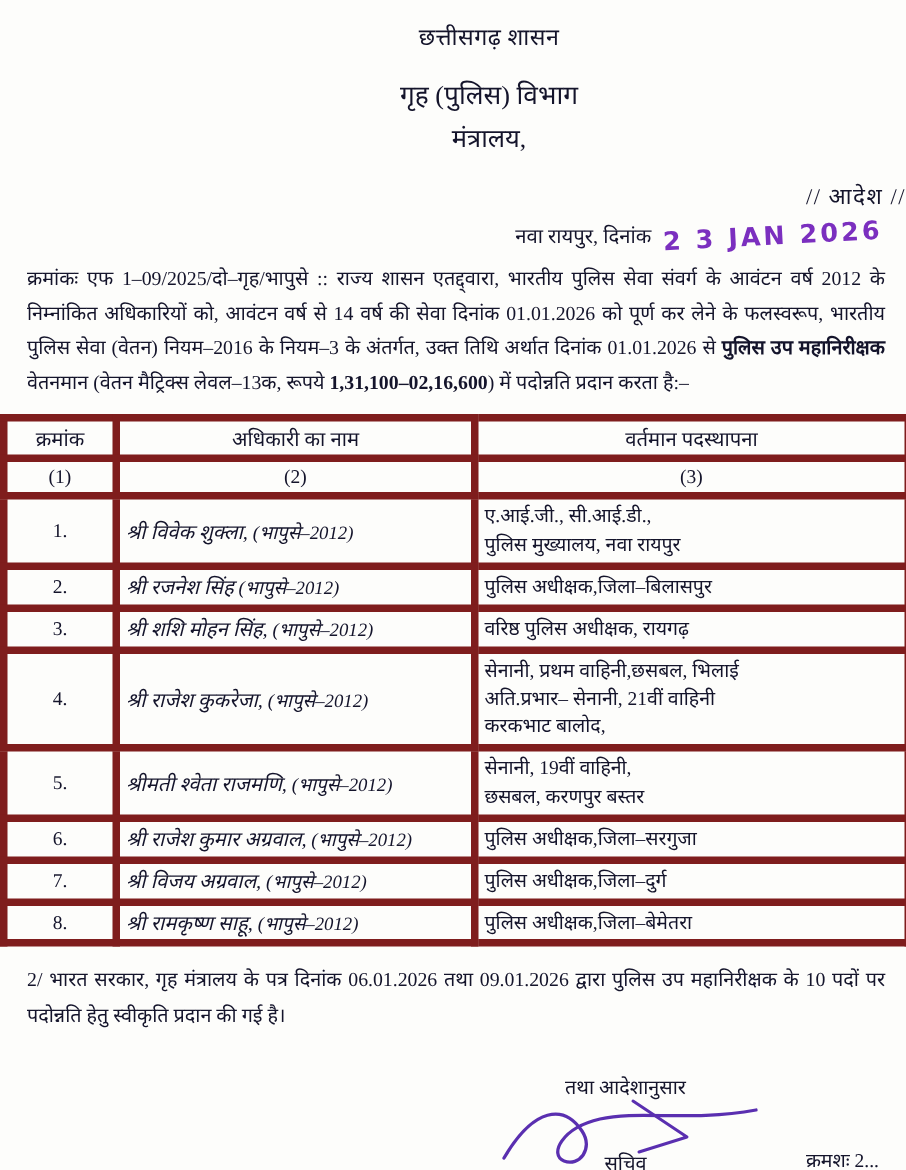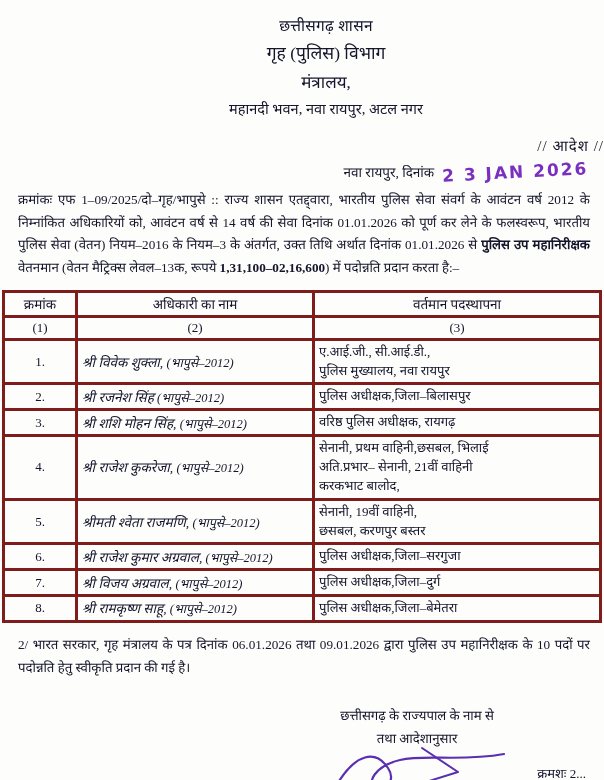--- a/index.html
+++ b/index.html
@@ -29,21 +29,21 @@
   }
   .header div {
     line-height: 1.55;
   }
   .h-line1 {
     font-size: 15.5px;
     letter-spacing: 0.3px;
   }
   .h-line2 {
     font-size: 17.5px;
-    margin-top: 2px;
+    margin-top: 12px;
   }
   .h-line3 {
     font-size: 17px;
     margin-top: 3px;
   }
   .h-line4 {
     font-size: 14.5px;
     margin-top: 2px;
   }
   .order-line {
@@ -84,21 +84,21 @@
   .body-para .bold {
     font-weight: bold;
   }
   table.main {
     border-collapse: collapse;
     width: 564px;
     margin: 10px auto 0 auto;
     table-layout: fixed;
   }
   table.main th, table.main td {
-    border: 3px solid #7f1d1d;
+    border: 5px solid #7f1d1d;
     padding: 2px 4px;
     font-size: 13px;
     vertical-align: middle;
   }
   table.main th {
     text-align: center;
     font-weight: normal;
     font-size: 13.5px;
   }
   .col-sn { width: 62px; text-align: center; }
@@ -167,21 +167,20 @@
 </style>
 </head>
 <body>
 
 <div class="page">
 
   <div class="header">
     <div class="h-line1">छत्तीसगढ़ शासन</div>
     <div class="h-line2">गृह (पुलिस) विभाग</div>
     <div class="h-line3">मंत्रालय,</div>
-    <div class="h-line4">महानदी भवन, नवा रायपुर, अटल नगर</div>
   </div>
 
   <div class="order-line">// आदेश //</div>
 
   <div class="place-date-row">
     <span class="place-date">नवा रायपुर, दिनांक</span>
     <span class="handwritten-date">2 3 JAN 2026</span>
   </div>
 
   <div class="body-para">
@@ -264,21 +263,20 @@
         </tr>
       </tbody>
   </table>
 
   <div class="para2">
     <span>2/</span>
     <span>भारत सरकार, गृह मंत्रालय के पत्र दिनांक 06.01.2026 तथा 09.01.2026 द्वारा पुलिस उप महानिरीक्षक के 10 पदों पर पदोन्नति हेतु स्वीकृति प्रदान की गई है।</span>
   </div>
 
   <div class="sign-block">
-    <div>छत्तीसगढ़ के राज्यपाल के नाम से</div>
     <div>तथा आदेशानुसार</div>
   </div>
 
   <div class="sig-area">
     <svg class="scribble" viewBox="0 0 180 54">
       <path d="M6 40 C 26 6, 46 4, 58 22 C 66 34, 56 46, 46 42 C 36 38, 44 20, 70 14 C 96 8, 130 16, 174 8" fill="none" stroke="#5a2fb0" stroke-width="2.2" stroke-linecap="round"></path>
       <path d="M92 2 L 128 26 L 96 36" fill="none" stroke="#5a2fb0" stroke-width="2" stroke-linecap="round" stroke-linejoin="round"></path>
     </svg>
     <div>सचिव</div>
 

